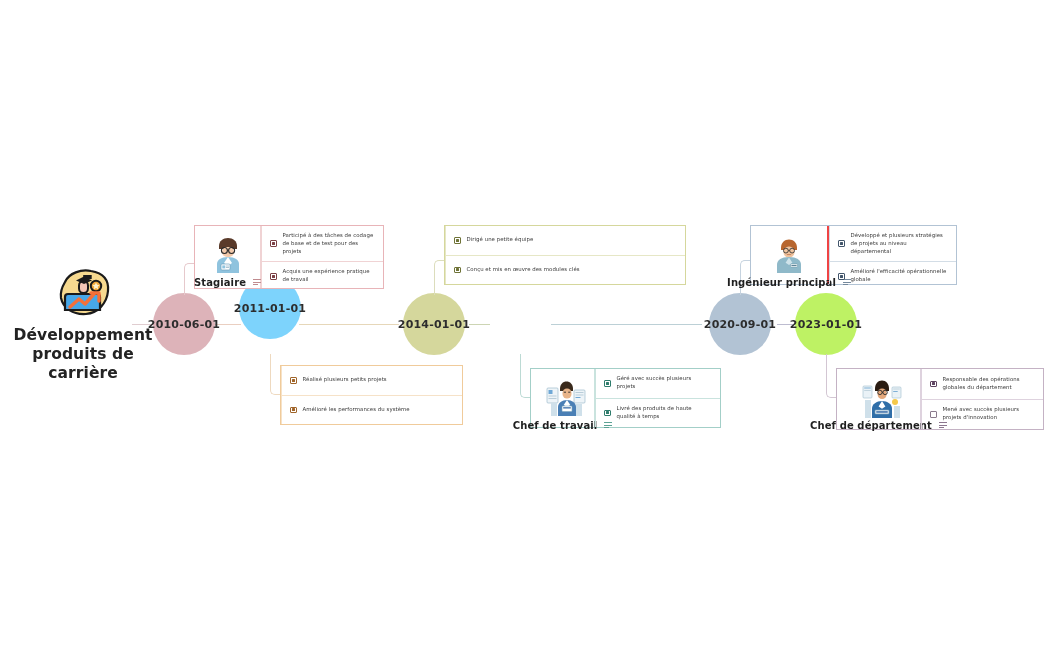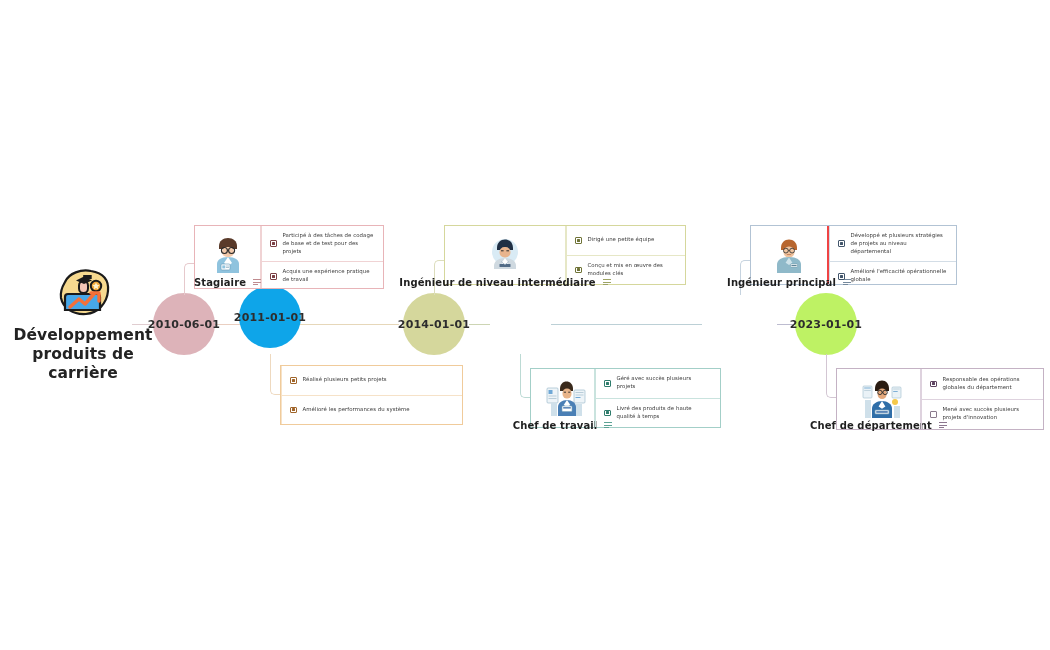--- a/index.html
+++ b/index.html
@@ -199,25 +199,28 @@
   <div class="spine" style="left:132px; width:25px; background:#e0cdd0;"></div>
   <div class="spine" style="left:214px; width:27px; background:#eacfc1;"></div>
   <div class="spine" style="left:299px; width:100px; background:#e6d7b9;"></div>
   <div class="spine" style="left:469px; width:21px; background:#cdd5b4;"></div>
   <div class="spine" style="left:551px; width:151px; background:#bcd0d6;"></div>
   <div class="spine" style="left:777px; width:16px; background:#bdbcd0;"></div>
 
   <div class="tl-node" style="left:153px; top:293px; width:62px; height:62px; background:#ddb3b9;">
     <span>2010-06-01</span>
   </div>
-  <div class="tl-node" style="left:239px; top:286px; width:62px; height:62px; background:#0ea5e9;">
+  <div class="tl-node" style="left:239px; top:277px; width:62px; height:62px; background:#7dd3fc;">
     <span>2011-01-01</span>
   </div>
   <div class="tl-node" style="left:403px; top:293px; width:62px; height:62px; background:#d5d79c;">
     <span>2014-01-01</span>
+  </div>
+  <div class="tl-node" style="left:709px; top:293px; width:62px; height:62px; background:#b2c3d4;">
+    <span>2020-09-01</span>
   </div>
   <div class="tl-node" style="left:795px; top:293px; width:62px; height:62px; background:#bef264;">
     <span>2023-01-01</span>
   </div>
 
   <div class="conn" style="left:184px; top:263px; width:11px; height:31px; border-left-width:1px; border-top-width:1px; border-color:#e6c9cc; border-top-left-radius:5px;"></div>
 
   <div class="conn" style="left:270px; top:354px; width:11px; height:40px; border-left-width:1px; border-bottom-width:1px; border-color:#eed9bf; border-bottom-left-radius:5px;"></div>
 
   <div class="conn" style="left:434px; top:260px; width:11px; height:34px; border-left-width:1px; border-top-width:1px; border-color:#dcddbc; border-top-left-radius:5px;"></div>
@@ -273,42 +276,20 @@
         <span class="bullet-text">Réalisé plusieurs petits projets</span>
       </div>
       <div class="bullet" style="border-top-color:#f6e2c8;">
         <span class="cbox checked" style="color:#a0652a; border-color:#a0652a;"></span>
         <span class="bullet-text">Amélioré les performances du système</span>
       </div>
     </div>
   </div>
 
   <div class="card" style="left:444px; top:225px; width:242px; height:60px; border-color:#d5d79c;">
-    <div class="card-left" style="width:121px; border-right:1px solid #e6e7c6;">
-      <div class="avatar">
-        <svg viewBox="0 0 34 38" width="34" height="38" aria-hidden="true">
-          <circle cx="17" cy="17" r="13" fill="#d9ebf5"></circle>
-          <path d="M9 13c0-5.5 3.5-8.5 8-8.5s8 3 8 8.5v2H9z" fill="#1f2f44"></path>
-          <rect x="11.5" y="12" width="11" height="10.5" rx="5" fill="#e8b48d"></rect>
-          <path d="M13 15.8h2.6M18.4 15.8h2.6" stroke="#2b2b2b" stroke-width="1"></path>
-          <path d="M6 30.5c0-4.5 5-7.5 11-7.5s11 3 11 7.5v3.5H6z" fill="#cfd9e0"></path>
-          <path d="M17 23l-3.5 5 3.5 2.4 3.5-2.4z" fill="#ffffff"></path>
-          <rect x="11.5" y="29" width="11" height="3" rx="0.6" fill="#516b86"></rect>
-          <path d="M13 26.5l4 3.2 4-3.2" fill="none" stroke="#9fb3c4" stroke-width="0.8"></path>
-        </svg>
-      </div>
-      <div class="role-row">
-        <span class="role-label">Ingénieur de niveau intermédiaire</span>
-        <span class="note-icon" style="color:#9da364;">
-            <i></i>
-            <i></i>
-            <i></i>
-          </span>
-      </div>
-    </div>
     <div class="card-right" style="border-left-color:#e6e7c6;">
       <div class="bullet">
         <span class="cbox checked" style="color:#6f7337; border-color:#6f7337;"></span>
         <span class="bullet-text">Dirigé une petite équipe</span>
       </div>
       <div class="bullet" style="border-top-color:#e6e7c6;">
         <span class="cbox checked" style="color:#6f7337; border-color:#6f7337;"></span>
         <span class="bullet-text">Conçu et mis en œuvre des modules clés</span>
       </div>
     </div>

